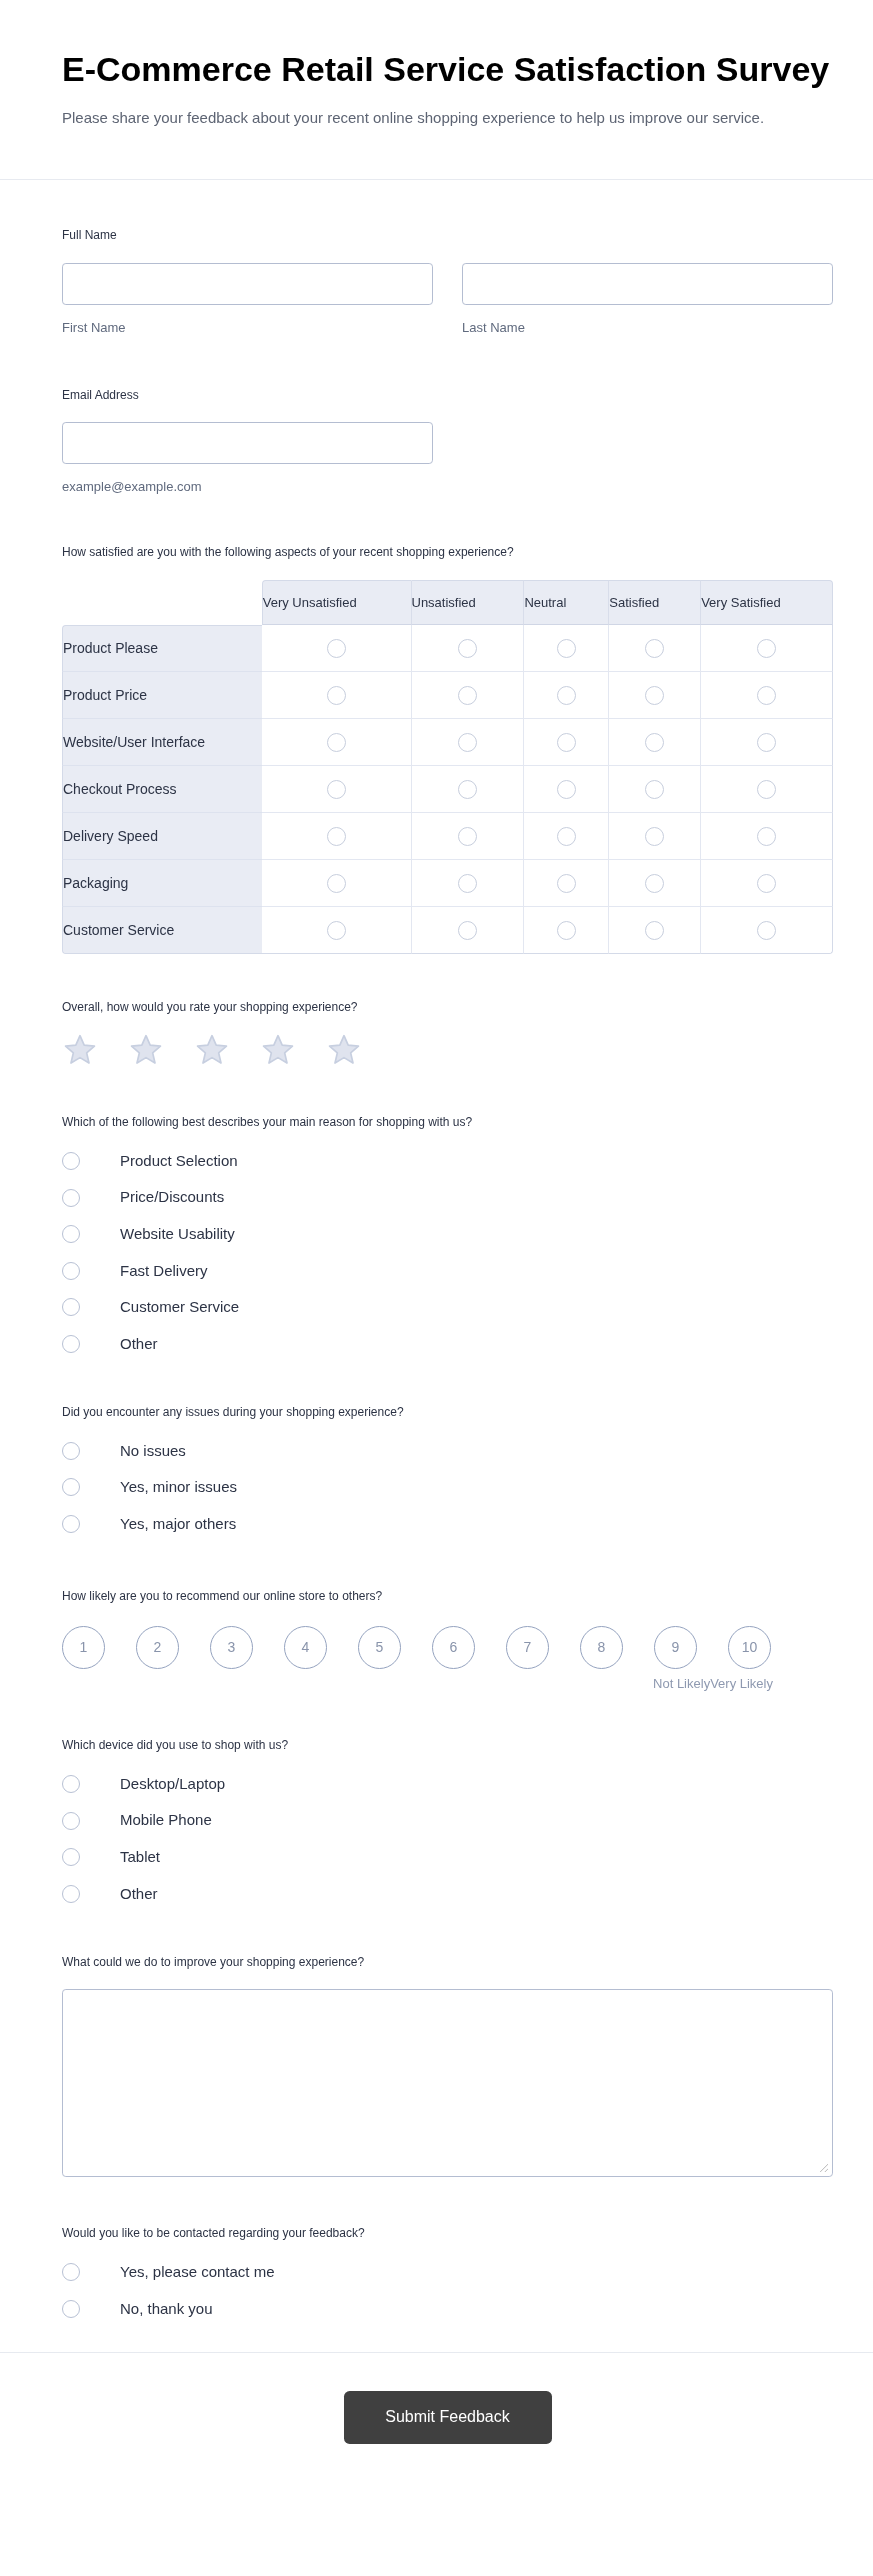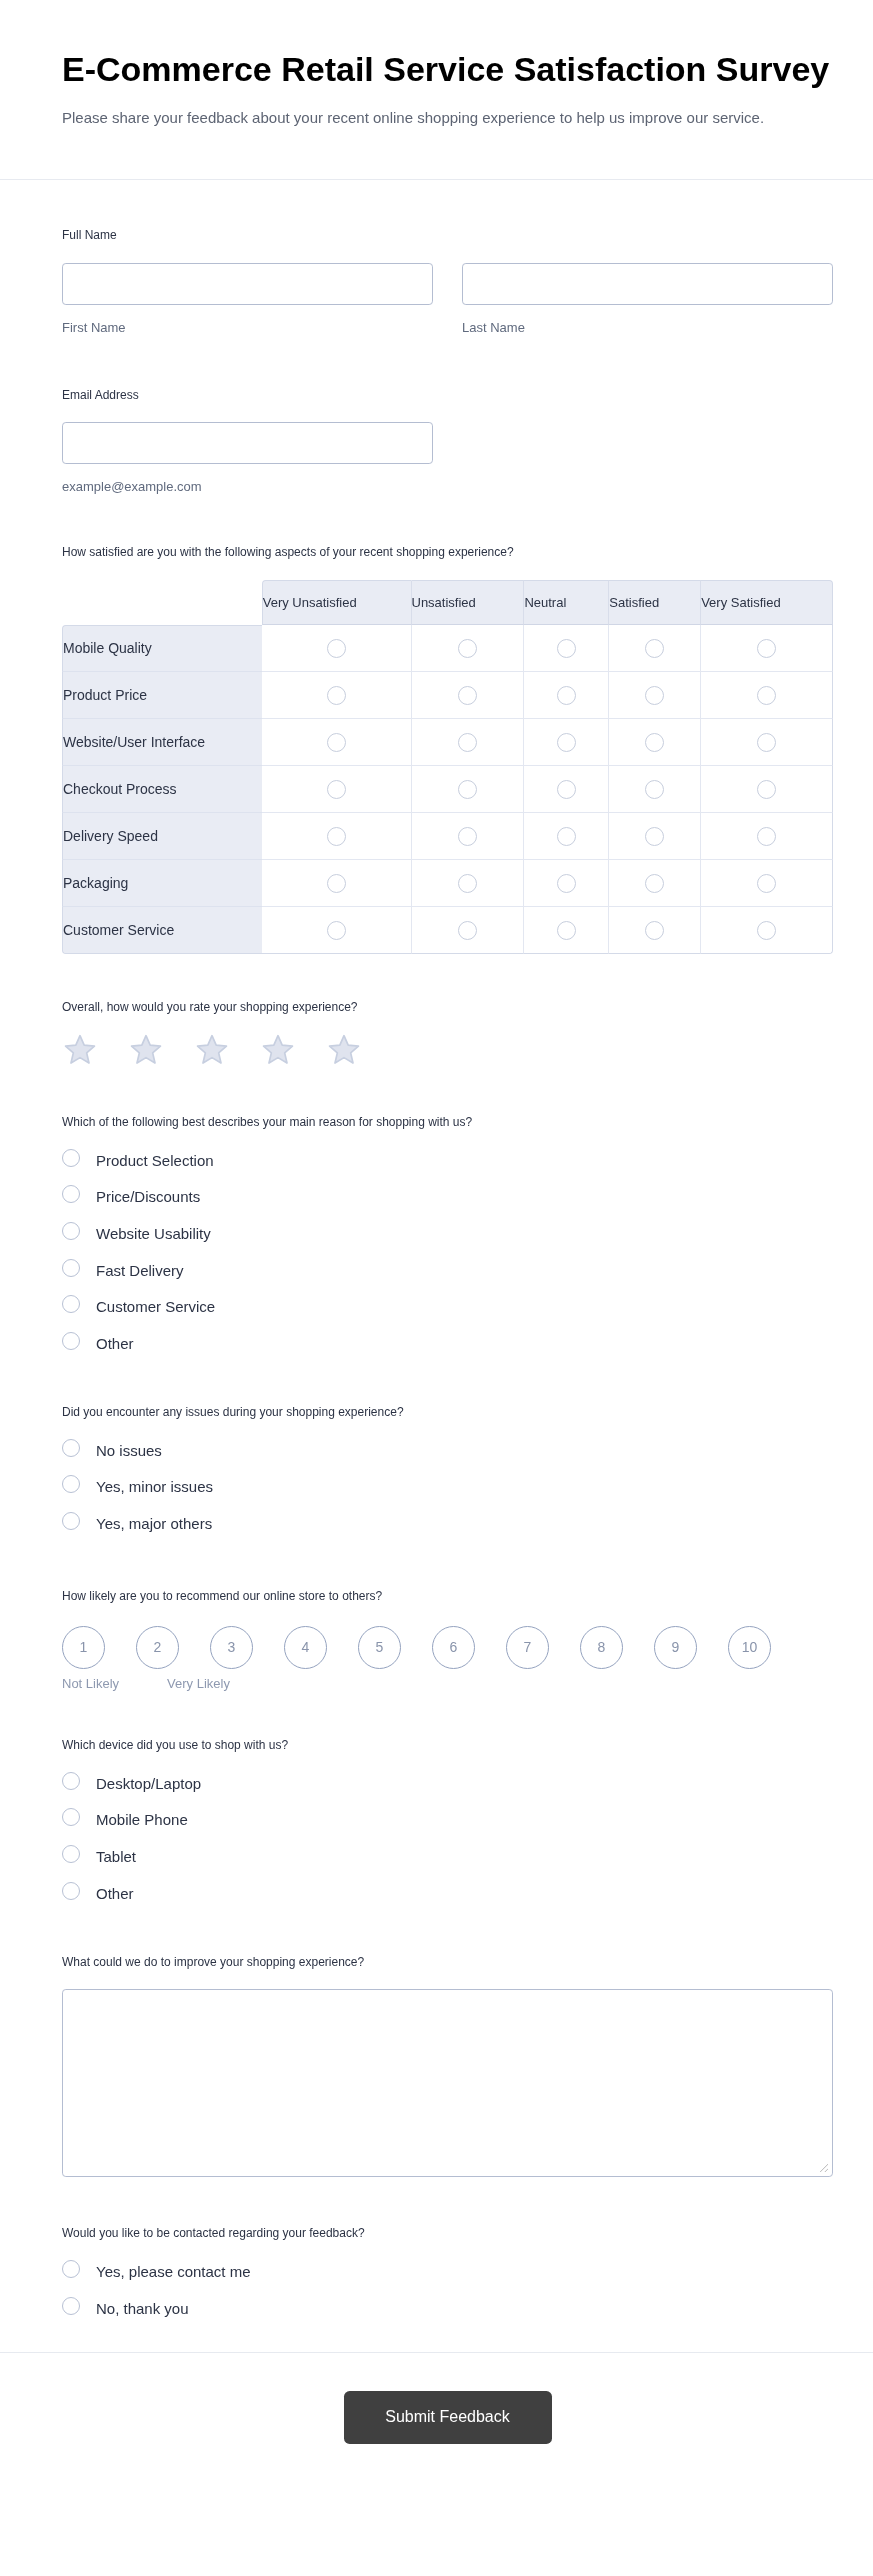--- a/index.html
+++ b/index.html
@@ -138,24 +138,25 @@
   }
 
   
   .stars { margin-top: 14px; display: flex; gap: 30px; }
   .star { width: 36px; height: 34px; cursor: pointer; }
 
   
   .options { margin-top: 15px; }
   .option {
     display: flex;
-    align-items: flex-start;
+    align-items: center;
     height: 24.4px;
     margin-bottom: 12.2px;
     cursor: pointer;
+    gap: 24px;
   }
   .option:last-child { margin-bottom: 0; }
   .radio {
     width: 18px;
     height: 18px;
     border: 0.9px solid #b8c1d4;
     border-radius: 50%;
     background: #fff;
     flex: 0 0 auto;
   }
@@ -178,25 +179,24 @@
     align-items: center;
     justify-content: center;
     font-size: 14px;
     color: #8994ab;
     cursor: pointer;
   }
   .nps-labels {
     margin-top: 5.6px;
     width: 711px;
     display: flex;
-    justify-content: flex-start;
+    justify-content: flex-end;
     font-size: 13px;
     color: #8e99b0;
     line-height: 19px;
-    gap: 48px;
   }
 
   
   .ta-wrap { position: relative; margin-top: 16px; width: 771px; }
   .improve-textarea {
     width: 771px;
     height: 188px;
     border: 0.9px solid #b4bdd1;
     border-radius: 3.8px;
     background: #fff;
@@ -262,21 +262,21 @@
           <th class="corner-cell"></th>
           <th class="col-head c1">Very Unsatisfied</th>
           <th class="col-head c2">Unsatisfied</th>
           <th class="col-head c3">Neutral</th>
           <th class="col-head c4">Satisfied</th>
           <th class="col-head c5">Very Satisfied</th>
         </tr>
       </thead>
       <tbody>
         <tr>
-          <th class="row-label">Mobile Quality</th>
+          <th class="row-label">Product Please</th>
           <td class="radio-cell"><span class="m-radio"></span></td>
           <td class="radio-cell"><span class="m-radio"></span></td>
           <td class="radio-cell"><span class="m-radio"></span></td>
           <td class="radio-cell"><span class="m-radio"></span></td>
           <td class="radio-cell"><span class="m-radio"></span></td>
         </tr>
         <tr>
           <th class="row-label">Product Price</th>
           <td class="radio-cell"><span class="m-radio"></span></td>
           <td class="radio-cell"><span class="m-radio"></span></td>

